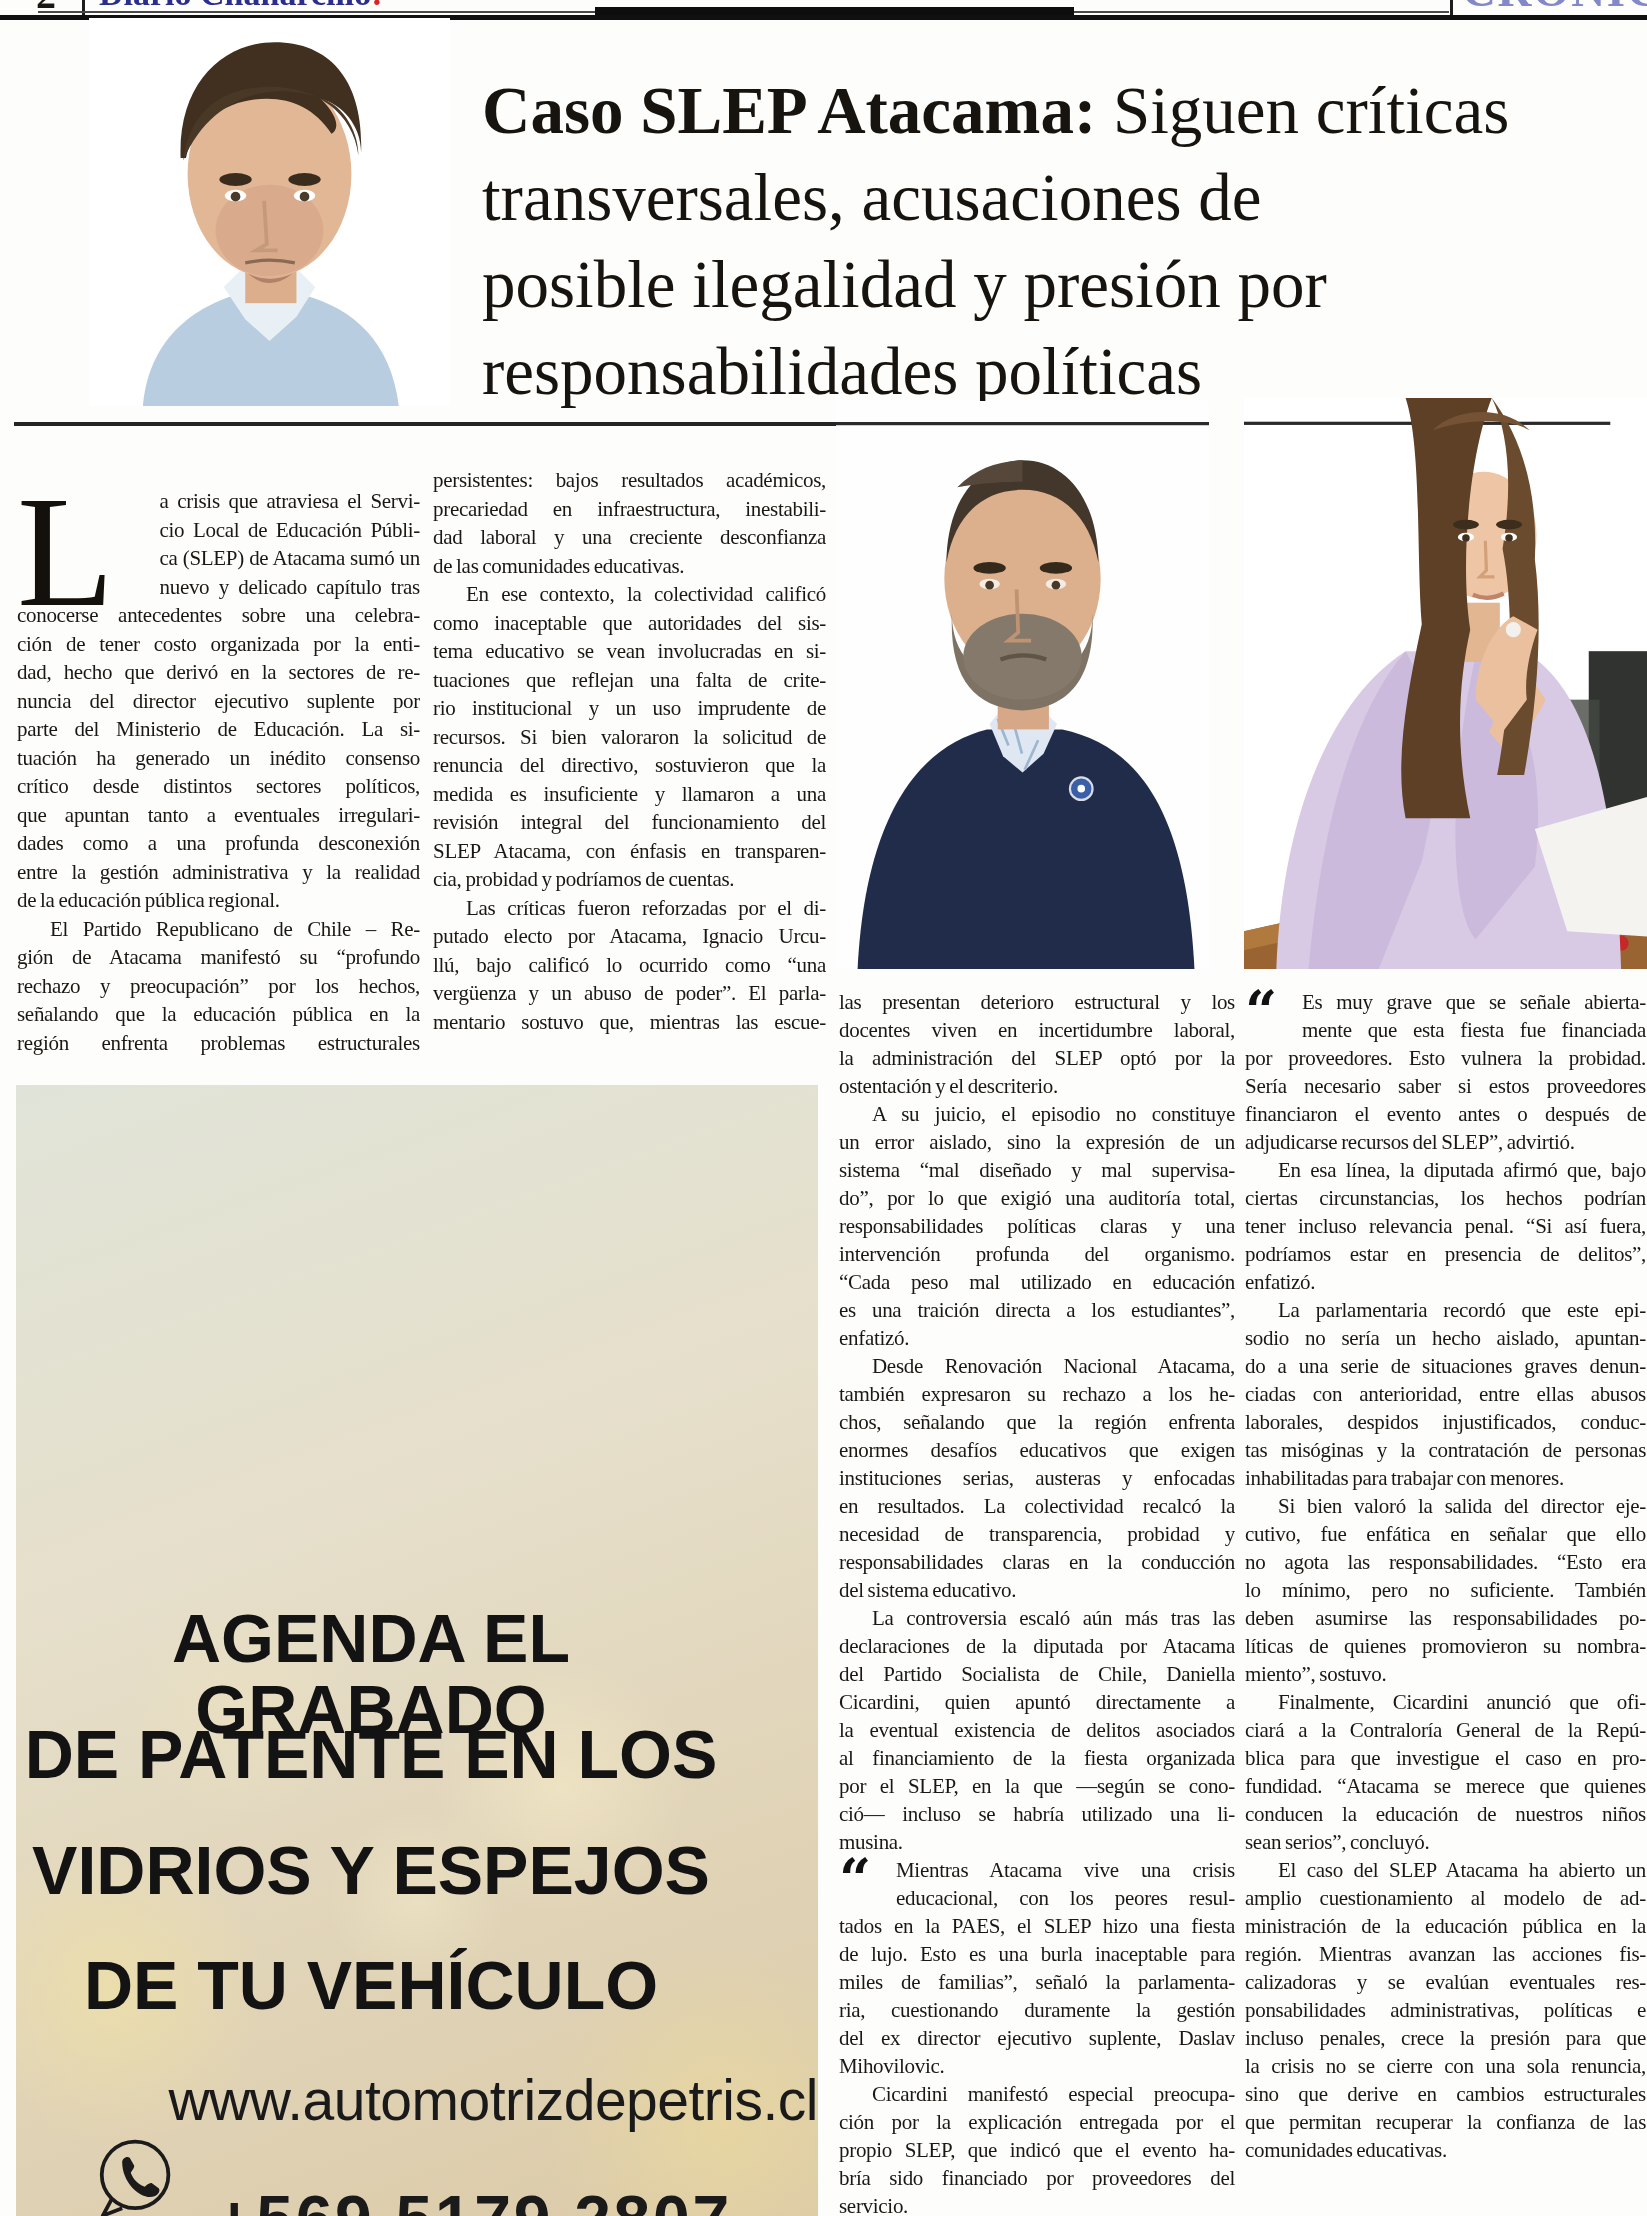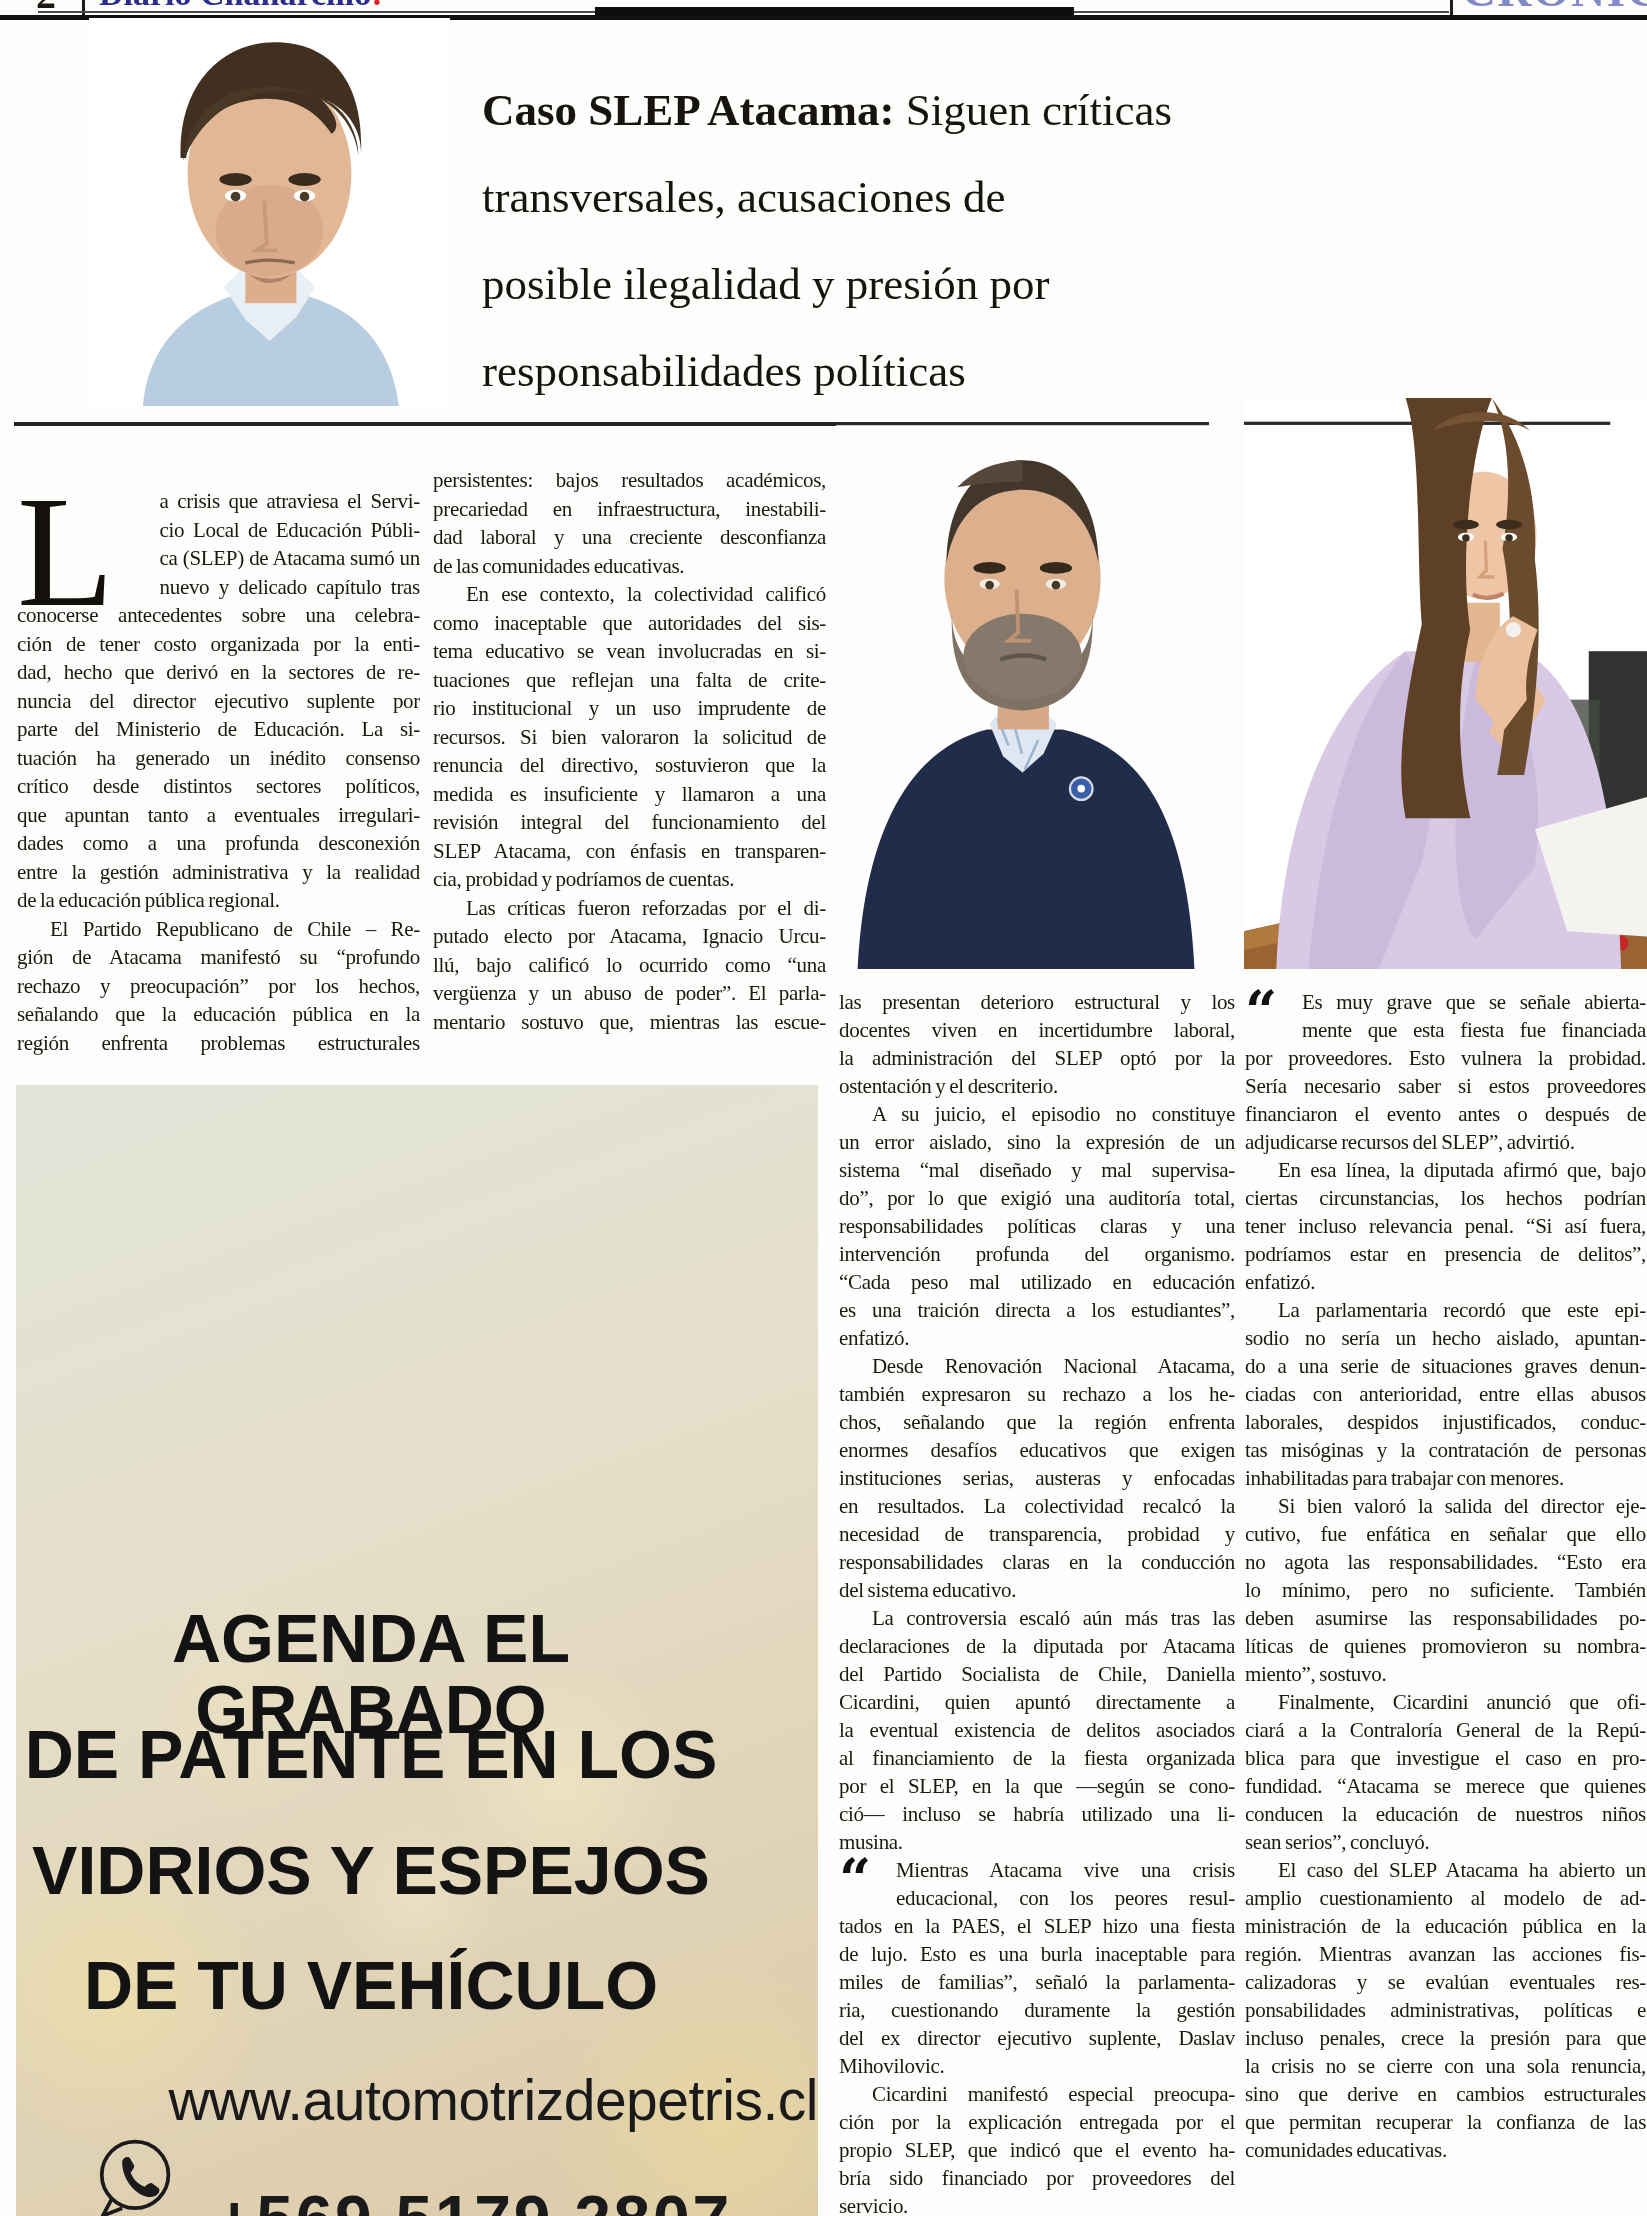--- a/index.html
+++ b/index.html
@@ -15,21 +15,21 @@
   #hdr-name span{font:700 34px/34px "Liberation Serif",serif;color:var(--nameplate);transform:translateY(-22.6px);}
   #hdr-name b{color:var(--namemark);}
   #hdr-thin{position:absolute;left:38px;top:11.3px;width:1411px;height:1.6px;background:#4a4a4a;}
   #hdr-bar{position:absolute;left:595px;top:6.5px;width:479px;height:8.6px;background:#0e0e0e;}
   #hdr-vline2{position:absolute;left:1450px;top:0;width:2.7px;height:15px;background:#1d1d1d;}
   #hdr-sec{left:1462px;top:0;width:185px;height:14px;}
   #hdr-sec span{font:700 47px/47px "Liberation Serif",serif;letter-spacing:1.6px;color:var(--section);transform:translateY(-33px);}
   #hdr-rule{position:absolute;left:0;top:15px;width:1648px;height:4.8px;background:#101010;}
   
   #headline{position:absolute;left:482px;top:67px;width:1163px;}
-  #headline .hl{font-size:45px;line-height:87px;height:87px;white-space:nowrap;color:#17130e;}
+  #headline .hl{font-size:67px;line-height:87px;height:87px;white-space:nowrap;color:#17130e;}
   #headline .hl b{font-weight:700;}
   
   #mid-rule{position:absolute;left:13.5px;top:422px;width:823px;height:3.8px;background:#252525;}
   
   .photo{position:absolute;}
   .photo svg{display:block;width:100%;height:100%;}
   #photo-lead{left:89px;top:18.3px;width:361px;height:388px;}
   #photo-man{left:836px;top:401px;width:373px;height:568px;}
   #photo-woman{left:1244px;top:398px;width:404px;height:571px;}
   

